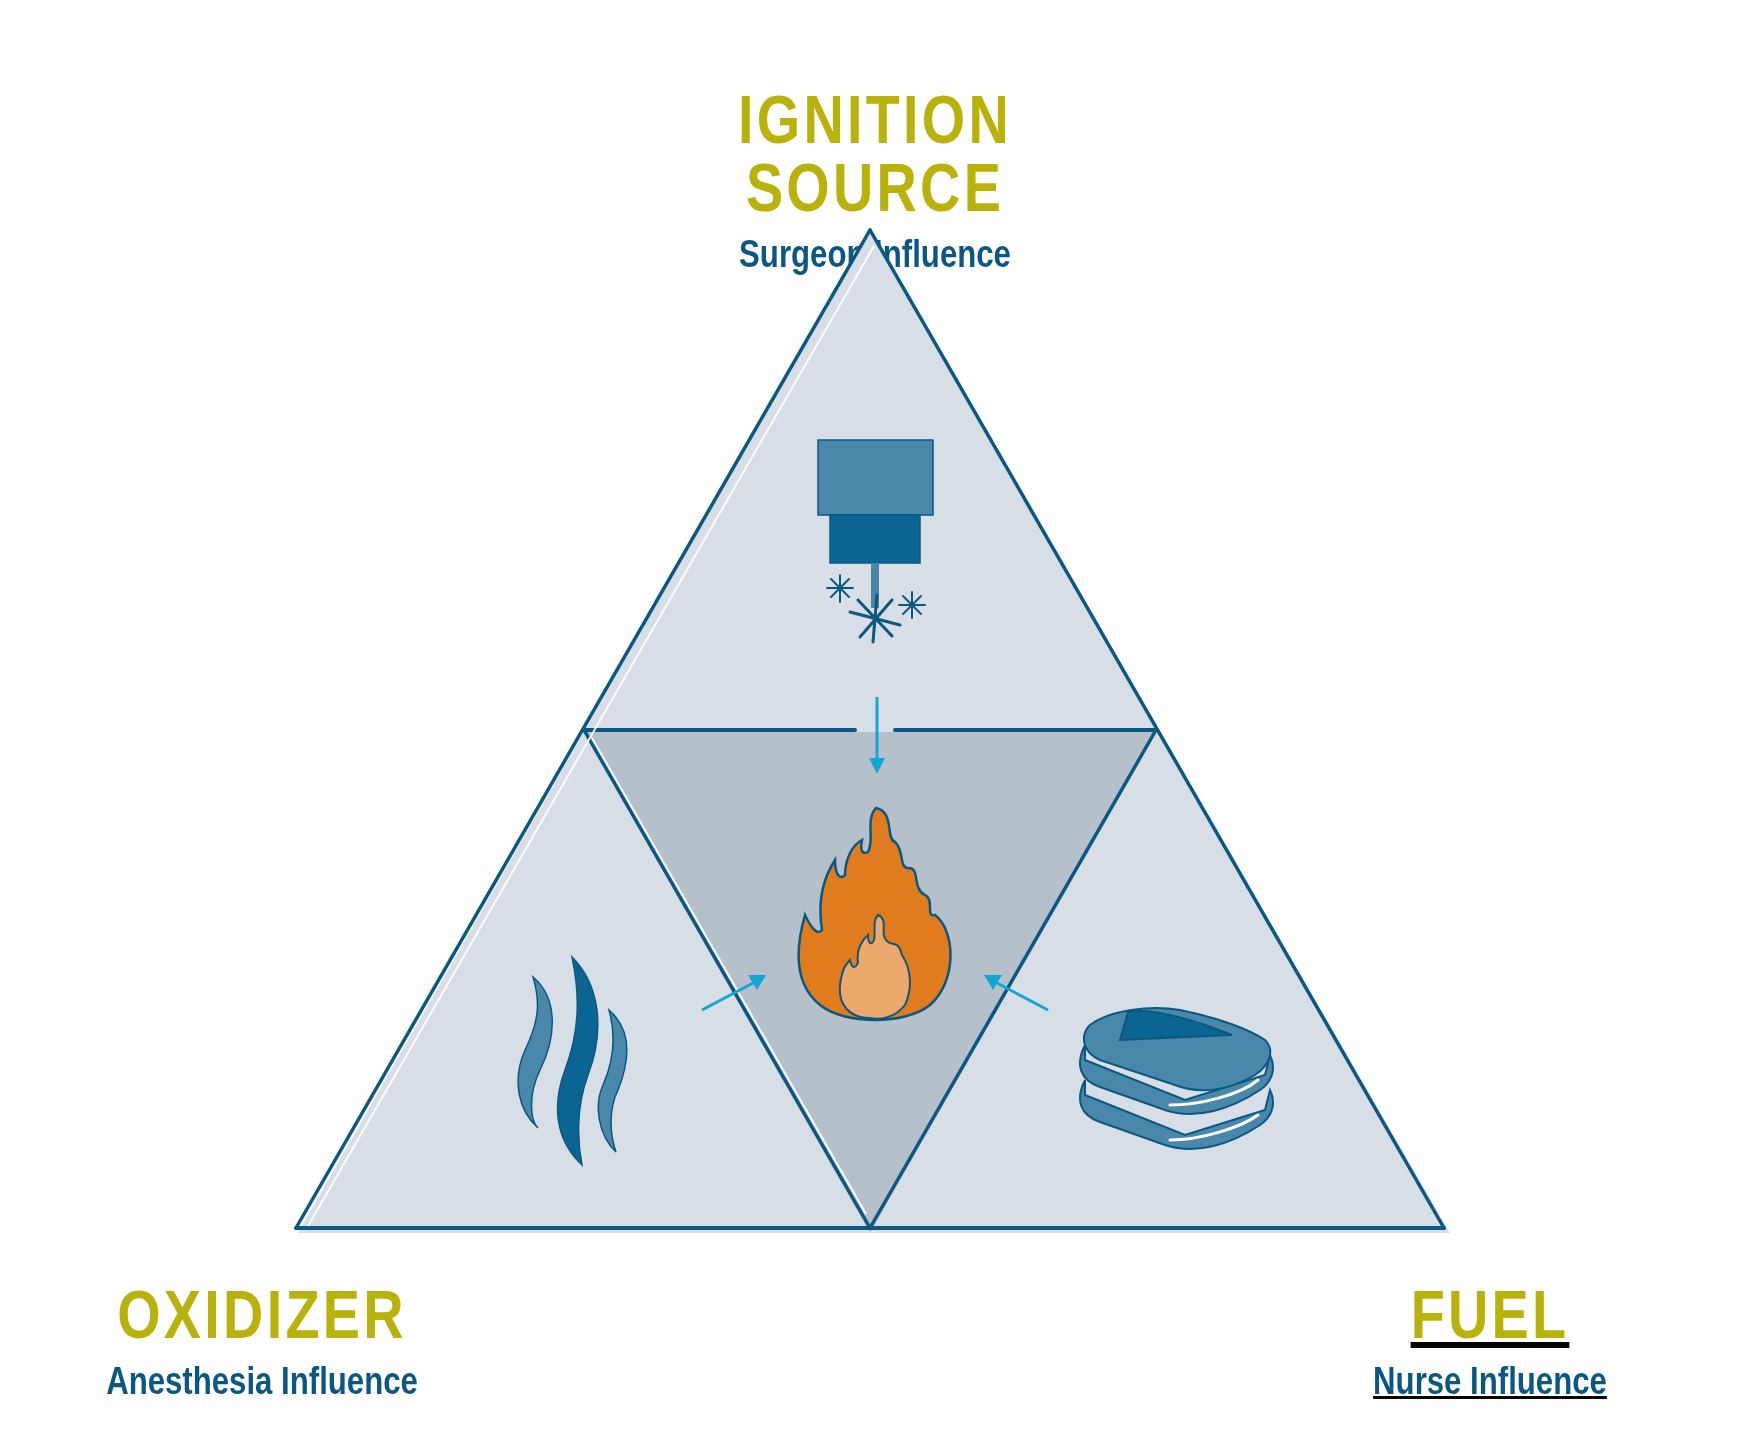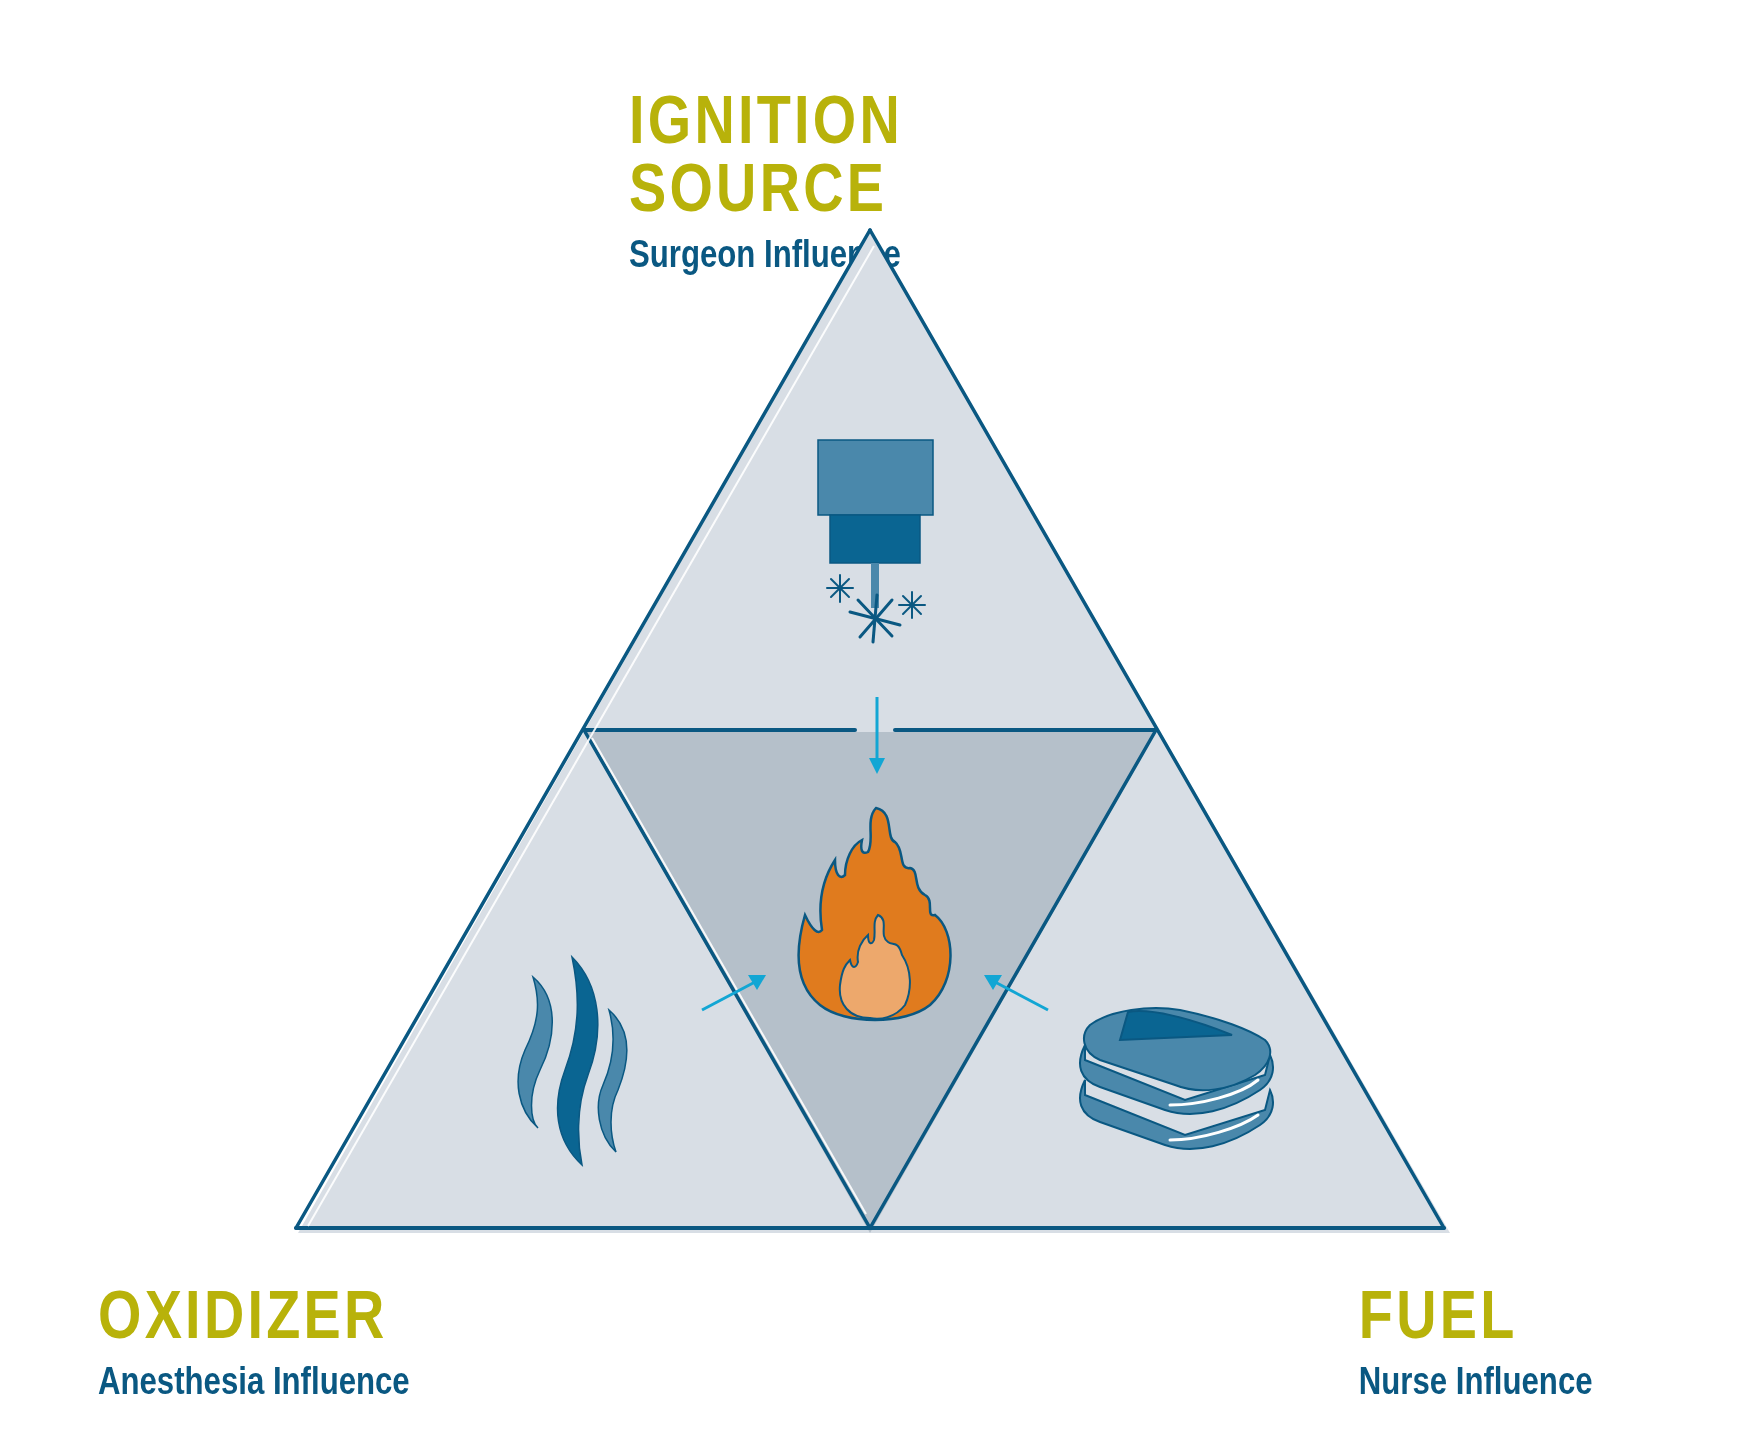--- a/index.html
+++ b/index.html
@@ -1,22 +1,22 @@
 <!DOCTYPE html>
 <html><head>
 <meta charset="utf-8">
 <style>
   html, body { margin: 0; padding: 0; background: #ffffff; }
   body { width: 1750px; height: 1451px; position: relative; overflow: hidden; font-family: "Liberation Sans", sans-serif; }
-  .label { position: absolute; }
+  .label { position: absolute; text-align: center; }
   .title { color: #b8b20a; font-family: "Liberation Sans", sans-serif; font-weight: bold; font-size: 68px; letter-spacing: 4px; line-height: 1; transform: scaleX(0.82); transform-origin: center; }
   .sub { color: #0a5882; font-family: "Liberation Sans", sans-serif; font-weight: bold; font-size: 38px; line-height: 1; transform: scaleX(0.82); transform-origin: center; margin-top: 14px; }
   #top-label { left: 575px; top: 85px; width: 600px; }
   #left-label { left: 62px; top: 1280px; width: 400px; }
-  #right-label { left: 1330px; top: 1280px; width: 320px; }
+  #right-label { left: 1330px; top: 1280px; width: 320px; text-decoration: underline; }
   svg.diagram { position: absolute; left: 0; top: 0; }
 </style>
 </head>
 <body>
 
 <div class="label" id="top-label">
   <div class="title">IGNITION SOURCE</div>
   <div class="sub">Surgeon Influence</div>
 </div>
 

